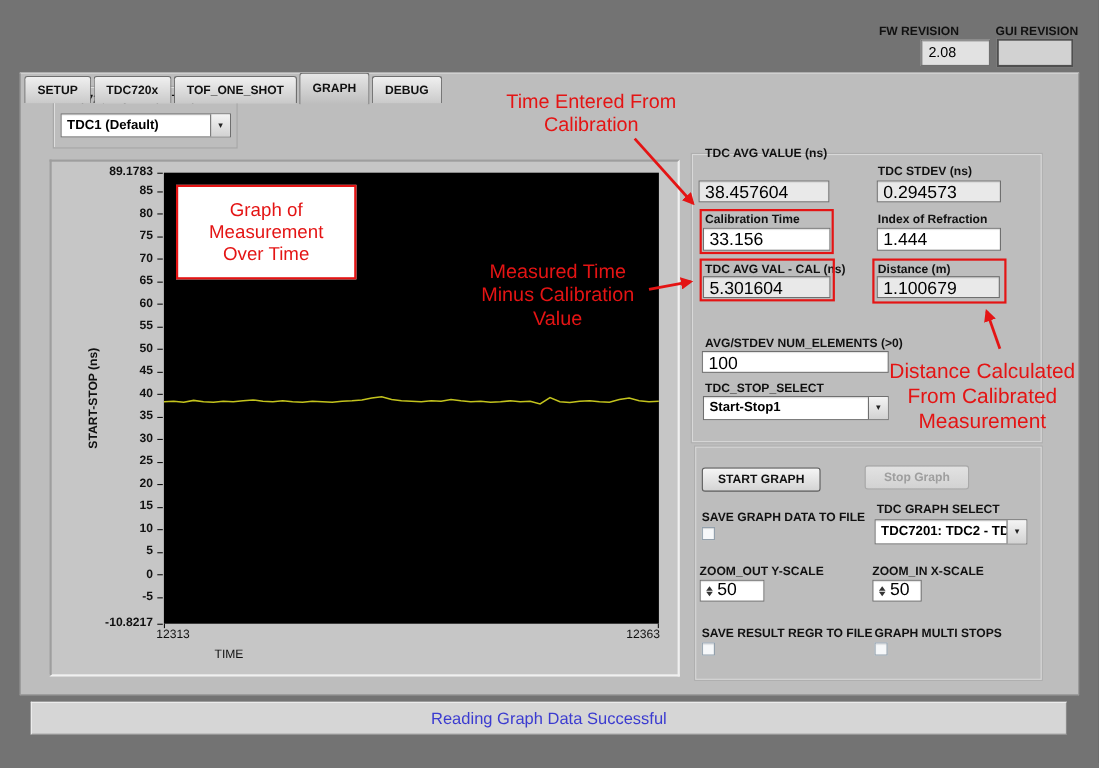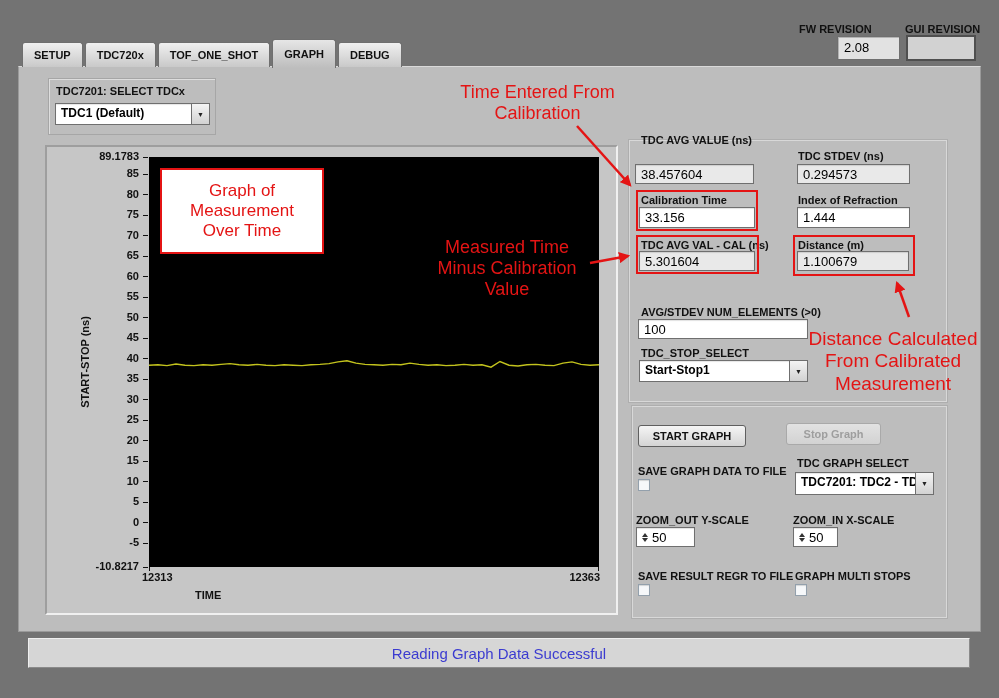--- a/index.html
+++ b/index.html
@@ -5,29 +5,29 @@
   html,body{margin:0;padding:0;background:#555;}
   #app{position:relative;width:999px;height:698px;background:#737373;overflow:hidden;
        font-family:"Liberation Sans",sans-serif;-webkit-font-smoothing:antialiased;}
   .abs{position:absolute;}
   .lbl{font-size:11px;font-weight:bold;color:#111;white-space:nowrap;}
   .main-panel{left:18px;top:66px;width:963px;height:566px;background:#bdbdbd;
               border:1px solid #9a9a9a;border-top-color:#d9d9d9;box-sizing:border-box;}
   
   .tabs{left:22px;top:39px;display:flex;align-items:flex-end;gap:2px;z-index:6;}
   .tab{height:24px;padding:0 11px;display:flex;align-items:center;background:linear-gradient(#f0f0f0,#c9c9c9);
-       border:1px solid #6f6f6f;border-bottom:none;border-radius:3px 3px 0 0;font-size:11px;font-weight:bold;color:#111;cursor:default;}
+       border:1px solid #6f6f6f;border-bottom:none;border-radius:3px 3px 0 0;font-size:11px;font-weight:bold;color:#111;cursor:default;margin-top:27px;}
   .tab.active{height:28px;background:linear-gradient(#e6e6e6,#bdbdbd);position:relative;z-index:7;margin-bottom:-1px;}
   
   .revfield{box-sizing:border-box;font-size:13px;color:#000;padding:3px 6px;}
   
   .groupbox{border:1px solid #a6a6a6;box-shadow:inset 1px 1px 0 #dedede;background:#bdbdbd;box-sizing:border-box;}
   .panelbox{border:1px solid #d8d8d8;box-shadow:0 0 0 1px rgba(130,130,130,.25);box-sizing:border-box;}
   
-  .field{box-sizing:border-box;border:1px solid #6f6f6f;font-size:13px;color:#000;
+  .field{box-sizing:border-box;border:1px solid #6f6f6f;font-size:16px;color:#000;
          padding:2px 5px;background:#e9e9e9;box-shadow:inset 0 1px 1px rgba(0,0,0,.12);white-space:nowrap;overflow:hidden;}
   .field.edit{background:#fff;}
   .dd{box-sizing:border-box;border:1px solid #6f6f6f;background:#fff;display:flex;align-items:stretch;
       font-size:12px;color:#000;box-shadow:inset 0 1px 1px rgba(0,0,0,.1);}
   .dd-val{flex:1;padding:2px 5px;white-space:nowrap;overflow:hidden;font-weight:bold;}
   .dd-btn{width:17px;background:linear-gradient(#f4f4f4,#d2d2d2);border-left:1px solid #6f6f6f;
           display:flex;align-items:center;justify-content:center;font-size:7px;color:#222;}
   
   .btn{box-sizing:border-box;border:1px solid #5f5f5f;border-radius:3px;background:linear-gradient(#f5f5f5,#d4d4d4);
        font-size:11px;font-weight:bold;color:#111;display:flex;align-items:center;justify-content:center;}
@@ -39,21 +39,21 @@
   .spin{display:inline-flex;flex-direction:column;justify-content:center;gap:1px;margin-right:4px;}
   .spin i{display:block;width:0;height:0;border-left:3px solid transparent;border-right:3px solid transparent;}
   .spin .up{border-bottom:4px solid #333;}
   .spin .dn{border-top:4px solid #333;}
   
   .graph-container{left:45px;top:145px;width:573px;height:470px;background:#c6c6c6;
        border:2px solid;border-color:#9e9e9e #f0f0f0 #f0f0f0 #9e9e9e;box-sizing:border-box;}
   #plot-area{position:absolute;left:102px;top:10px;width:450px;height:410px;background:#000;}
   .ytick{position:absolute;left:0;width:92px;text-align:right;font-size:11px;font-weight:bold;color:#111;}
   .ytickmark{position:absolute;left:96px;width:5px;height:1px;background:#111;}
-  .xtick{position:absolute;font-size:11px;font-weight:bold;color:#111;}
+  .xtick{position:absolute;font-size:11px;font-weight:normal;color:#111;}
   .xtickmark{position:absolute;width:1px;height:4px;background:#111;}
   .ylab{position:absolute;left:-37px;top:209px;width:150px;text-align:center;font-size:11px;font-weight:bold;
         transform:rotate(-90deg);color:#111;}
   
   .redtext{color:#e41414;text-align:center;white-space:pre-line;line-height:1.18;}
   .redbox{border:2px solid #e41414;box-sizing:border-box;}
   .graph-note{background:#fff;display:flex;align-items:center;justify-content:center;z-index:5;}
   
   .statusbar{left:28px;top:638px;width:942px;height:30px;background:#d6d6d6;
              border:1px solid;border-color:#efefef #8a8a8a #8a8a8a #efefef;box-sizing:border-box;

